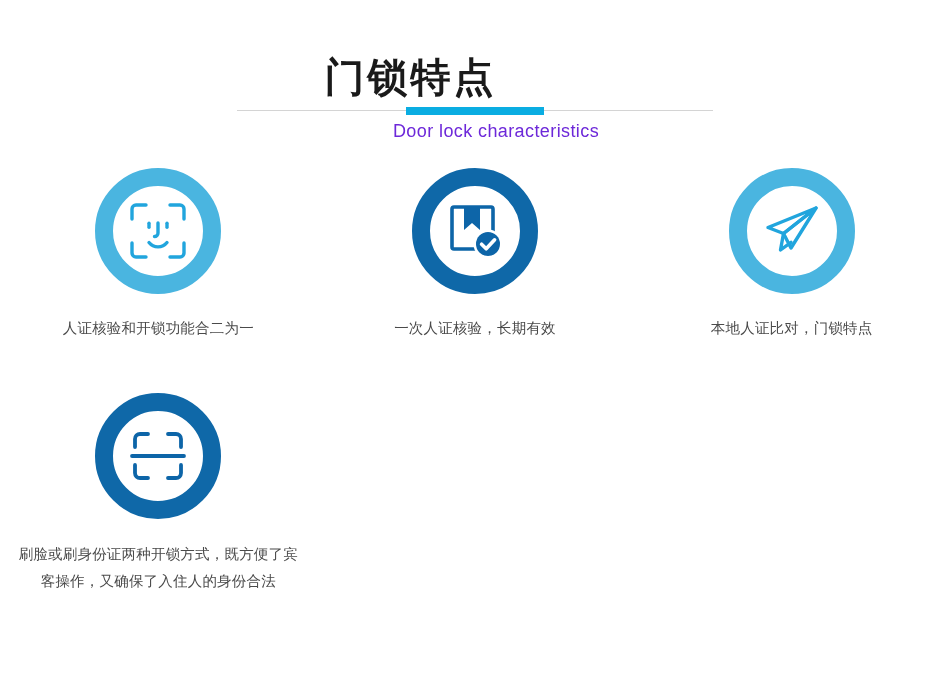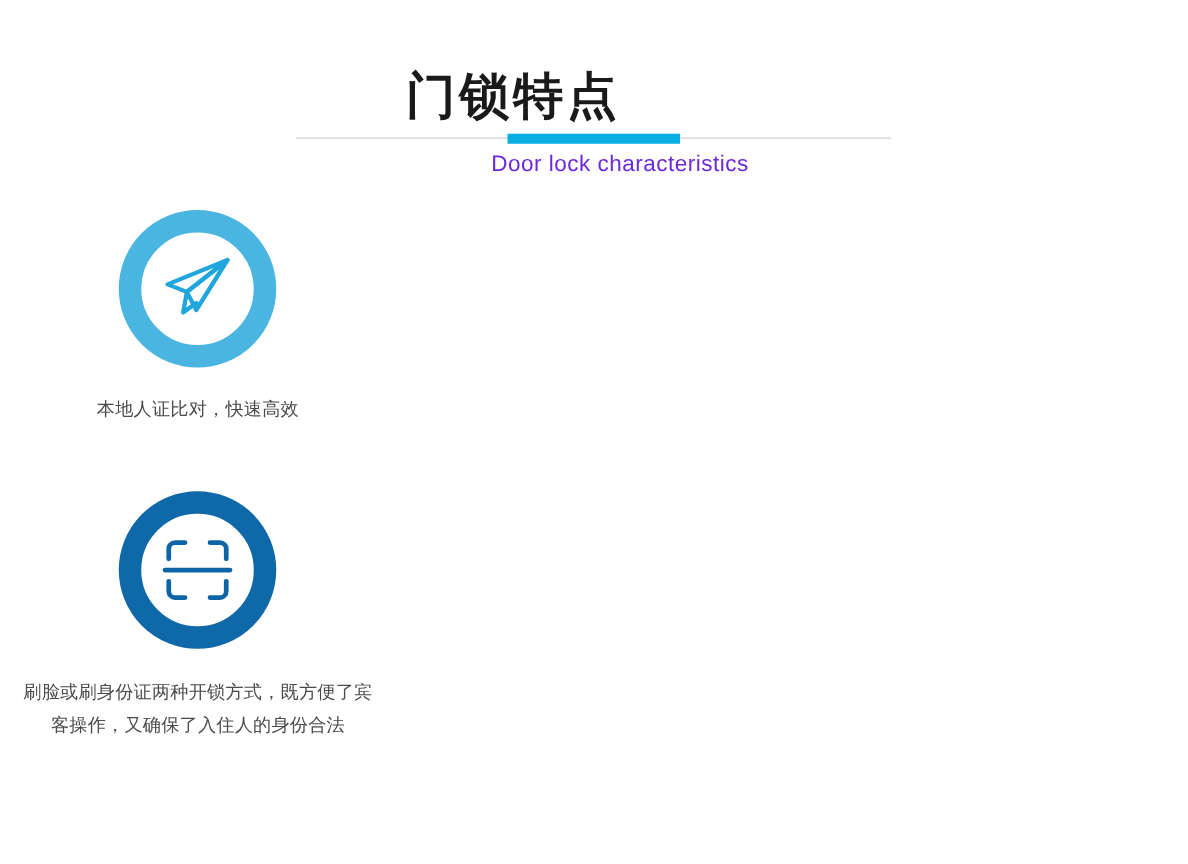--- a/index.html
+++ b/index.html
@@ -153,35 +153,71 @@
       <div class="rule-accent"></div>
     </div>
 
     <div class="page-subtitle">Door lock characteristics</div>
   </div>
 
   <div class="grid">
 
     <div class="row row-1">
 
-
+      <div class="cell">
+        <div class="icon-circle light">
+          <span>
+            <svg width="62" height="62" viewBox="0 0 62 62">
+              <g fill="none" stroke="#21a5dd" stroke-width="3.4" stroke-linecap="round" stroke-linejoin="round">
+                <path d="M5 19 V9 A4 4 0 0 1 9 5 H19"></path>
+                <path d="M43 5 H53 A4 4 0 0 1 57 9 V19"></path>
+                <path d="M57 43 V53 A4 4 0 0 1 53 57 H43"></path>
+                <path d="M19 57 H9 A4 4 0 0 1 5 53 V43"></path>
+                <path d="M31 23 V33 A3.5 3.5 0 0 1 27.5 36.5"></path>
+                <path d="M22 42.5 A11.5 11.5 0 0 0 40 42.5"></path>
+              </g>
+              <g fill="#21a5dd">
+                <rect x="20.3" y="21.5" width="3.4" height="7.5" rx="1.7"></rect>
+                <rect x="38.3" y="21.5" width="3.4" height="7.5" rx="1.7"></rect>
+              </g>
+            </svg>
+          </span>
+        </div>
+        <div class="caption">人证核验和开锁功能合二为一</div>
+      </div>
+
+      <div class="cell">
+        <div class="icon-circle dark">
+          <span>
+            <svg width="62" height="62" viewBox="0 0 62 62">
+              <path d="M10 7 H47 A2 2 0 0 1 49 9 V47 A2 2 0 0 1 47 49 H10 A2 2 0 0 1 8 47
+                       V9 A2 2 0 0 1 10 7 Z" fill="none" stroke="#0d65a8" stroke-width="3.6" stroke-linejoin="round"></path>
+              <path d="M20 7 H36 V30 L28 23 L20 30 Z" fill="#0d65a8"></path>
+              <circle cx="44" cy="44" r="14.5" fill="#ffffff"></circle>
+              <circle cx="44" cy="44" r="12" fill="#0d65a8"></circle>
+              <path d="M37.6 44.2 L42.2 48.8 L50.6 39.8" fill="none" stroke="#ffffff" stroke-width="3.6" stroke-linecap="round" stroke-linejoin="round"></path>
+            </svg>
+          </span>
+        </div>
+        <div class="caption">一次人证核验，长期有效</div>
+      </div>
 
       <div class="cell">
         <div class="icon-circle light">
           <span>
             <svg width="62" height="62" viewBox="0 0 62 62">
               <g fill="none" stroke="#21a5dd" stroke-width="3.4" stroke-linecap="round" stroke-linejoin="round">
                 <path d="M55 8 L7 27.5 L22.5 33.5 Z"></path>
                 <path d="M55 8 L22.5 33.5 L30 48 Z"></path>
                 <path d="M22.5 33.5 L19.5 50 L30 42.3"></path>
               </g>
             </svg>
           </span>
         </div>
-        <div class="caption">本地人证比对，快速高效</div>
+        <div class="caption">本地人证比对，门锁特点</div>
       </div>
 
     </div>
 
     <div class="row row-2">
 
       <div class="cell">
         <div class="icon-circle dark">
           <span>
             <svg width="62" height="62" viewBox="0 0 62 62">

